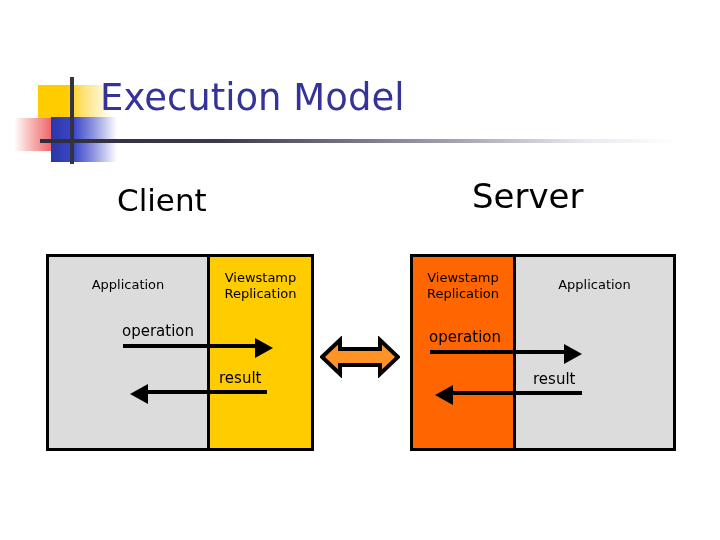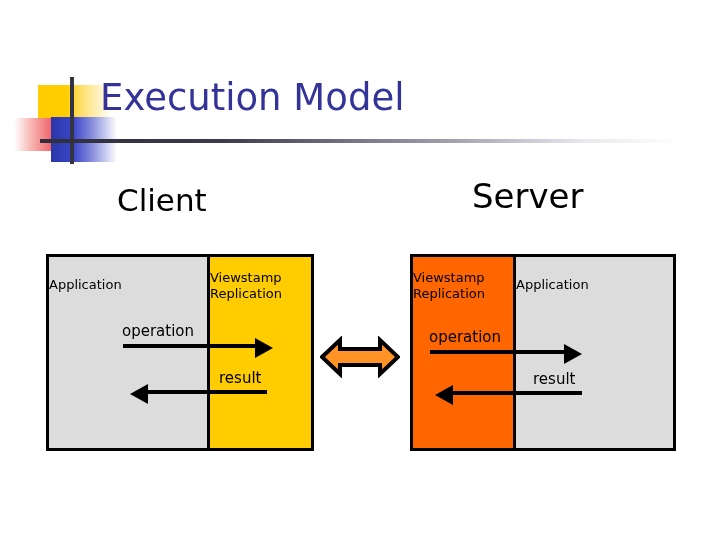--- a/index.html
+++ b/index.html
@@ -113,21 +113,21 @@
 
   #client-app    { left: 0;     width: 158px; }
   #client-vr     { left: 158px; right: 0;  border-left: 3px solid #000000; }
   #server-vr     { left: 0;     width: 100px; }
   #server-app    { left: 100px; right: 0;  border-left: 3px solid #000000; }
 
   .panel-label {
     position: absolute;
     left: 0;
     right: 0;
-    text-align: left;
+    text-align: center;
     font-size: 13px;
     color: #000000;
     line-height: 1.25;
   }
   #client-app .panel-label { top: 20px; }
   #client-vr  .panel-label { top: 13px; }
   #server-vr  .panel-label { top: 13px; }
   #server-app .panel-label { top: 20px; }
 
   

